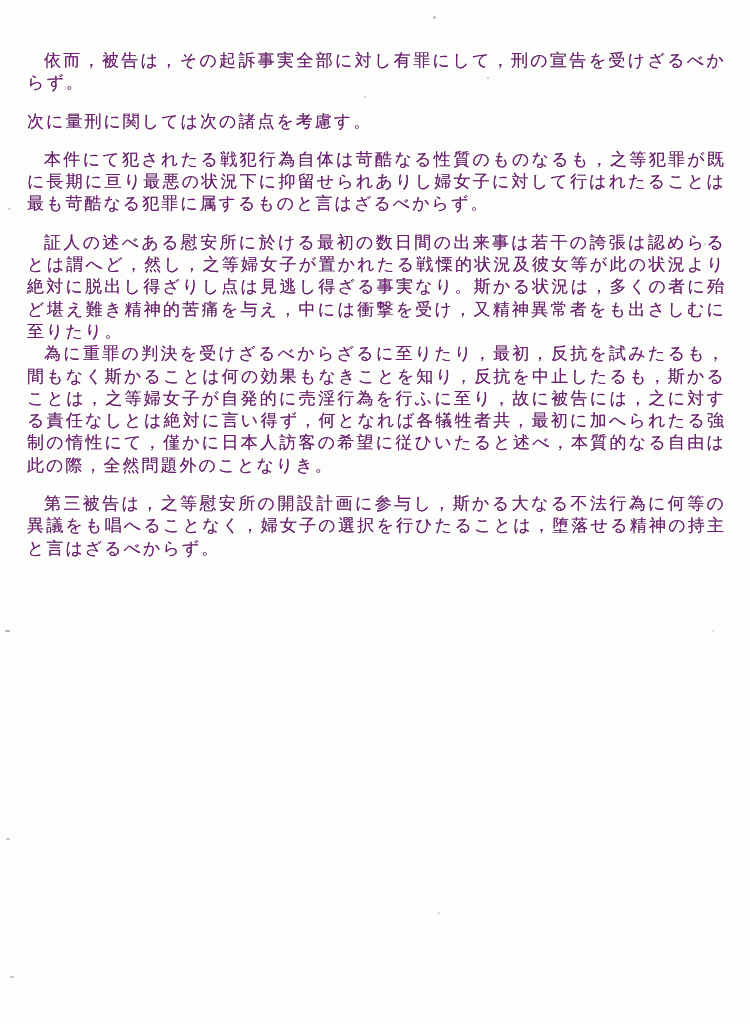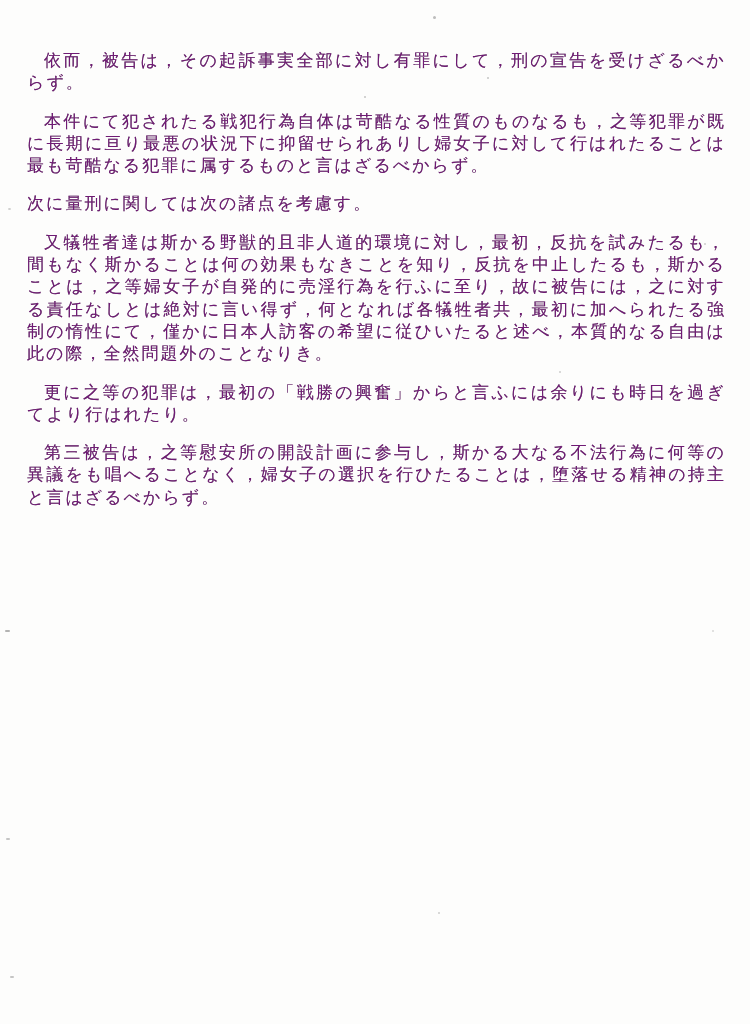--- a/index.html
+++ b/index.html
@@ -42,30 +42,30 @@
     pointer-events: none;
   }
 </style>
 </head>
 <body>
 
 <div class="page">
 
   <p class="doc">依而，被告は，その起訴事実全部に対し有罪にして，刑の宣告を受けざるべからず。</p>
 
+  <p class="doc no-indent">次に量刑に関しては次の諸点を考慮す。</p>
+
   <p class="doc">本件にて犯されたる戦犯行為自体は苛酷なる性質のものなるも，之等犯罪が既に長期に亘り最悪の状況下に抑留せられありし婦女子に対して行はれたることは最も苛酷なる犯罪に属するものと言はざるべからず。</p>
 
-  <p class="doc no-indent">次に量刑に関しては次の諸点を考慮す。</p>
+
+  <p class="doc attached">証人の述べある慰安所に於ける最初の数日間の出来事は若干の誇張は認めらるとは謂へど，然し，之等婦女子が置かれたる戦慄的状況及彼女等が此の状況より絶対に脱出し得ざりし点は見逃し得ざる事実なり。斯かる状況は，多くの者に殆ど堪え難き精神的苦痛を与え，中には衝撃を受け，又精神異常者をも出さしむに至りたり。</p>
 
 
+  <p class="doc">為に重罪の判決を受けざるべからざるに至りたり，最初，反抗を試みたるも，間もなく斯かることは何の効果もなきことを知り，反抗を中止したるも，斯かることは，之等婦女子が自発的に売淫行為を行ふに至り，故に被告には，之に対する責任なしとは絶対に言い得ず，何となれば各犠牲者共，最初に加へられたる強制の惰性にて，僅かに日本人訪客の希望に従ひいたると述べ，本質的なる自由は此の際，全然問題外のことなりき。</p>
 
-
-  <p class="doc">又犠牲者達は斯かる野獣的且非人道的環境に対し，最初，反抗を試みたるも，間もなく斯かることは何の効果もなきことを知り，反抗を中止したるも，斯かることは，之等婦女子が自発的に売淫行為を行ふに至り，故に被告には，之に対する責任なしとは絶対に言い得ず，何となれば各犠牲者共，最初に加へられたる強制の惰性にて，僅かに日本人訪客の希望に従ひいたると述べ，本質的なる自由は此の際，全然問題外のことなりき。</p>
-
-  <p class="doc">更に之等の犯罪は，最初の「戦勝の興奮」からと言ふには余りにも時日を過ぎてより行はれたり。</p>
 
 
 
   <p class="doc">第三被告は，之等慰安所の開設計画に参与し，斯かる大なる不法行為に何等の異議をも唱へることなく，婦女子の選択を行ひたることは，堕落せる精神の持主と言はざるべからず。</p>
 
   <div class="speck" style="left:433px; top:16px;  width:3px; height:3px; opacity:.35;"></div>
   <div class="speck" style="left:487px; top:77px;  width:2px; height:2px; opacity:.3;"></div>
   <div class="speck" style="left:364px; top:96px;  width:2px; height:2px; opacity:.3;"></div>
   <div class="speck" style="left:704px; top:243px; width:2px; height:2px; opacity:.25;"></div>
   <div class="speck" style="left:8px;   top:208px; width:3px; height:2px; opacity:.25;"></div>

